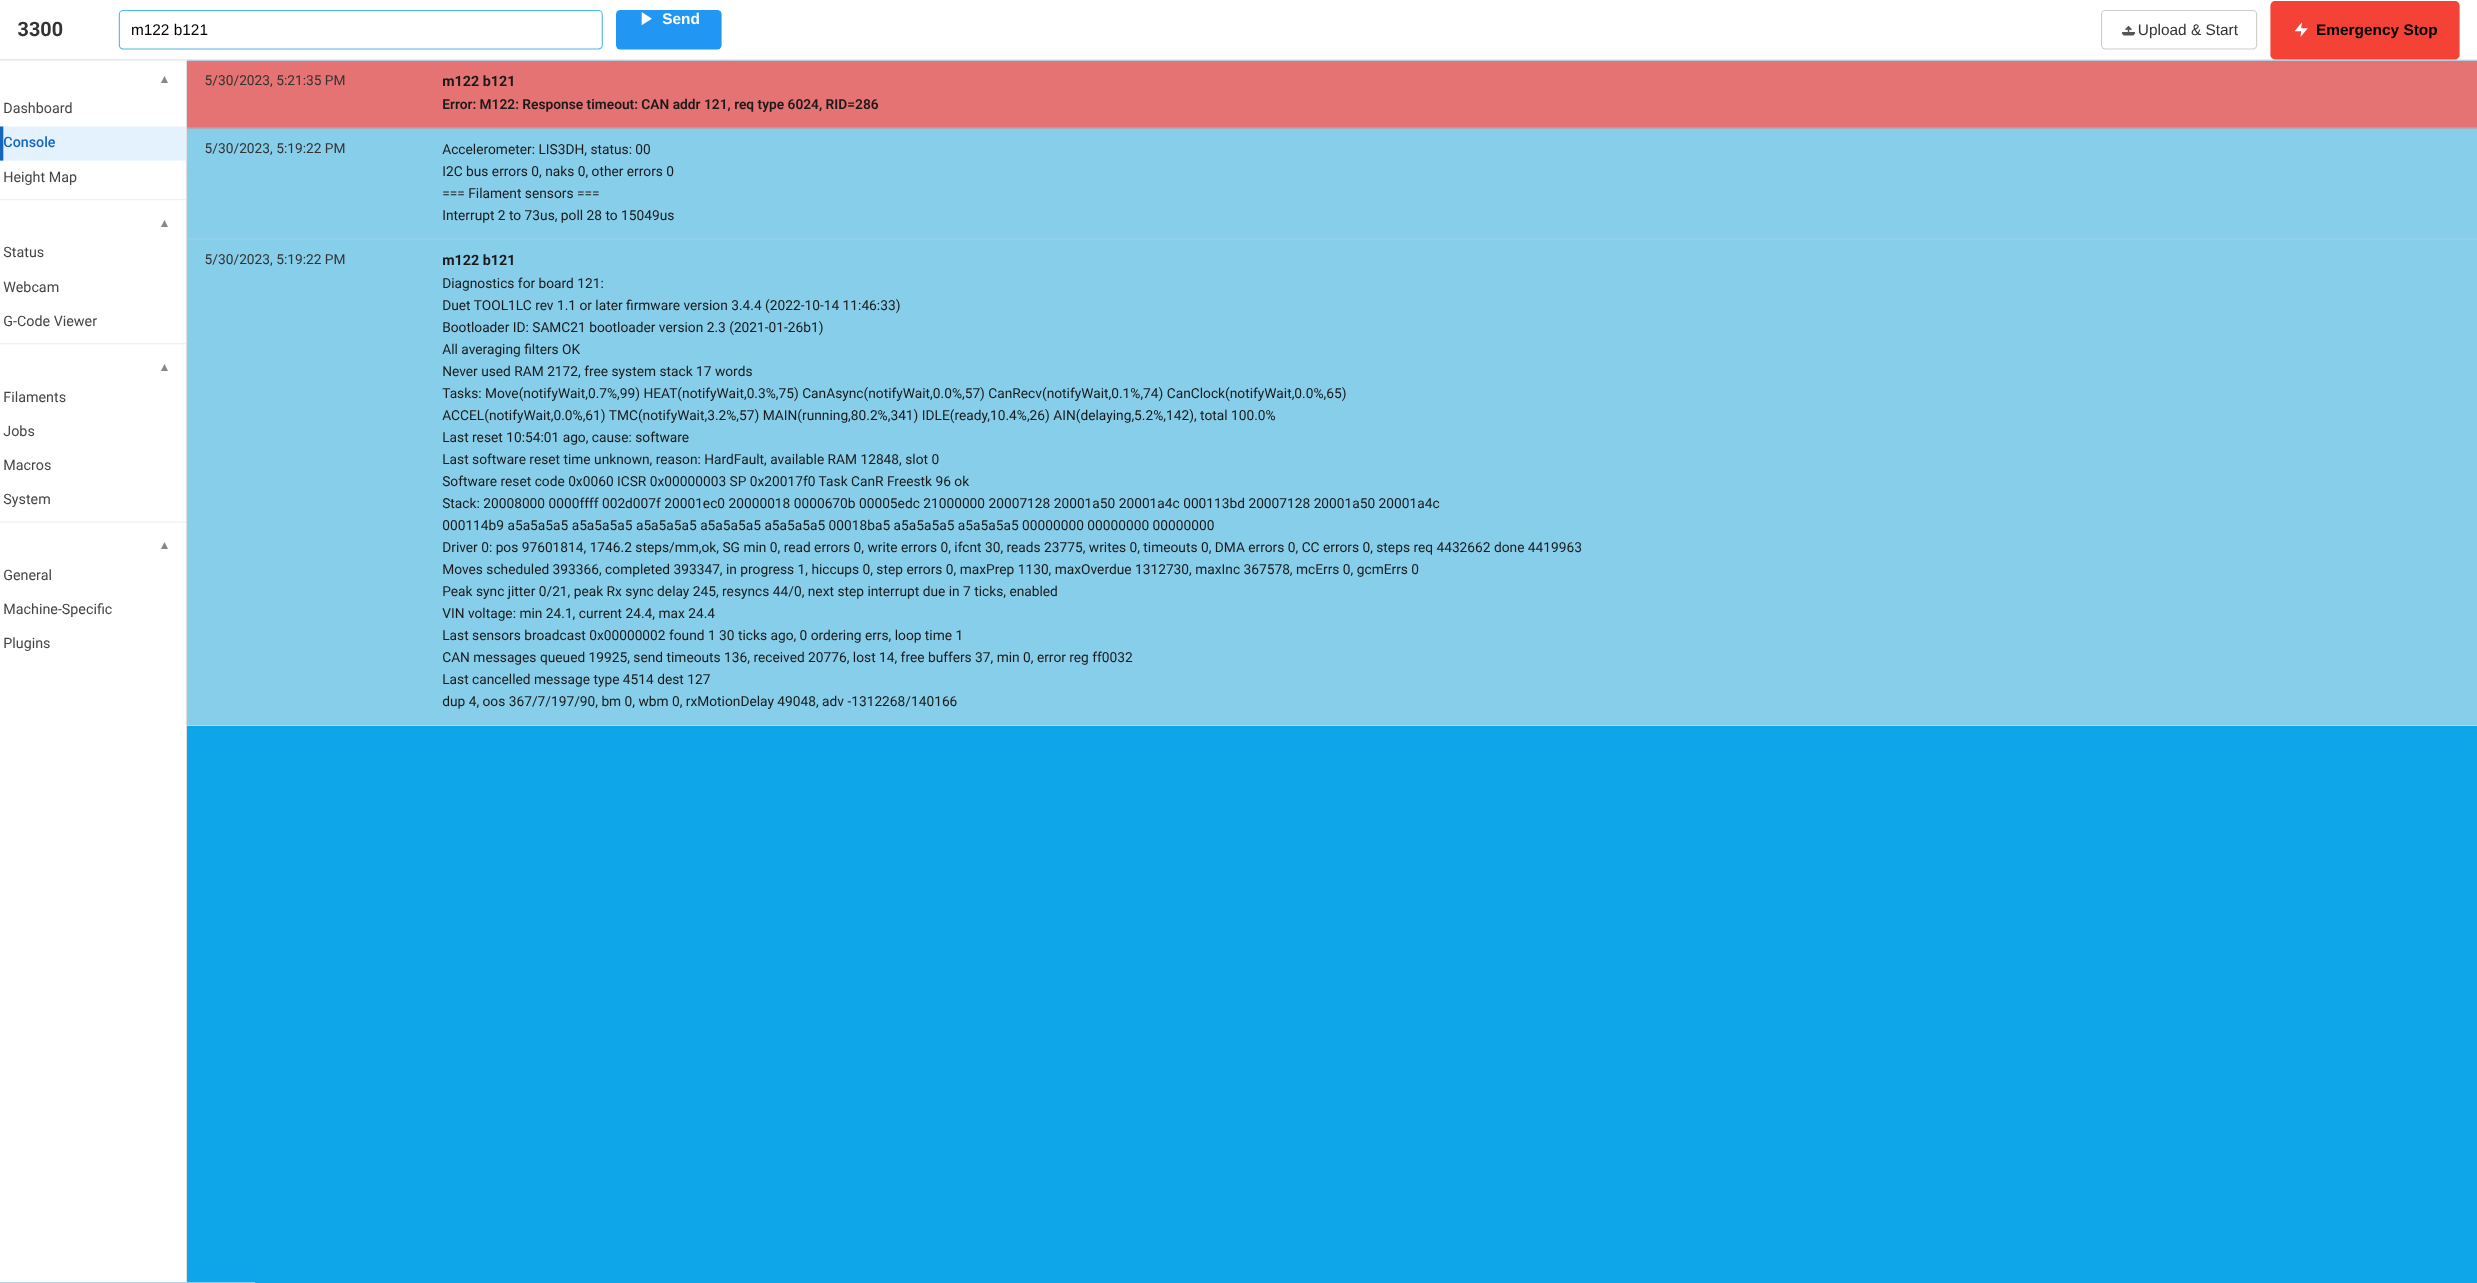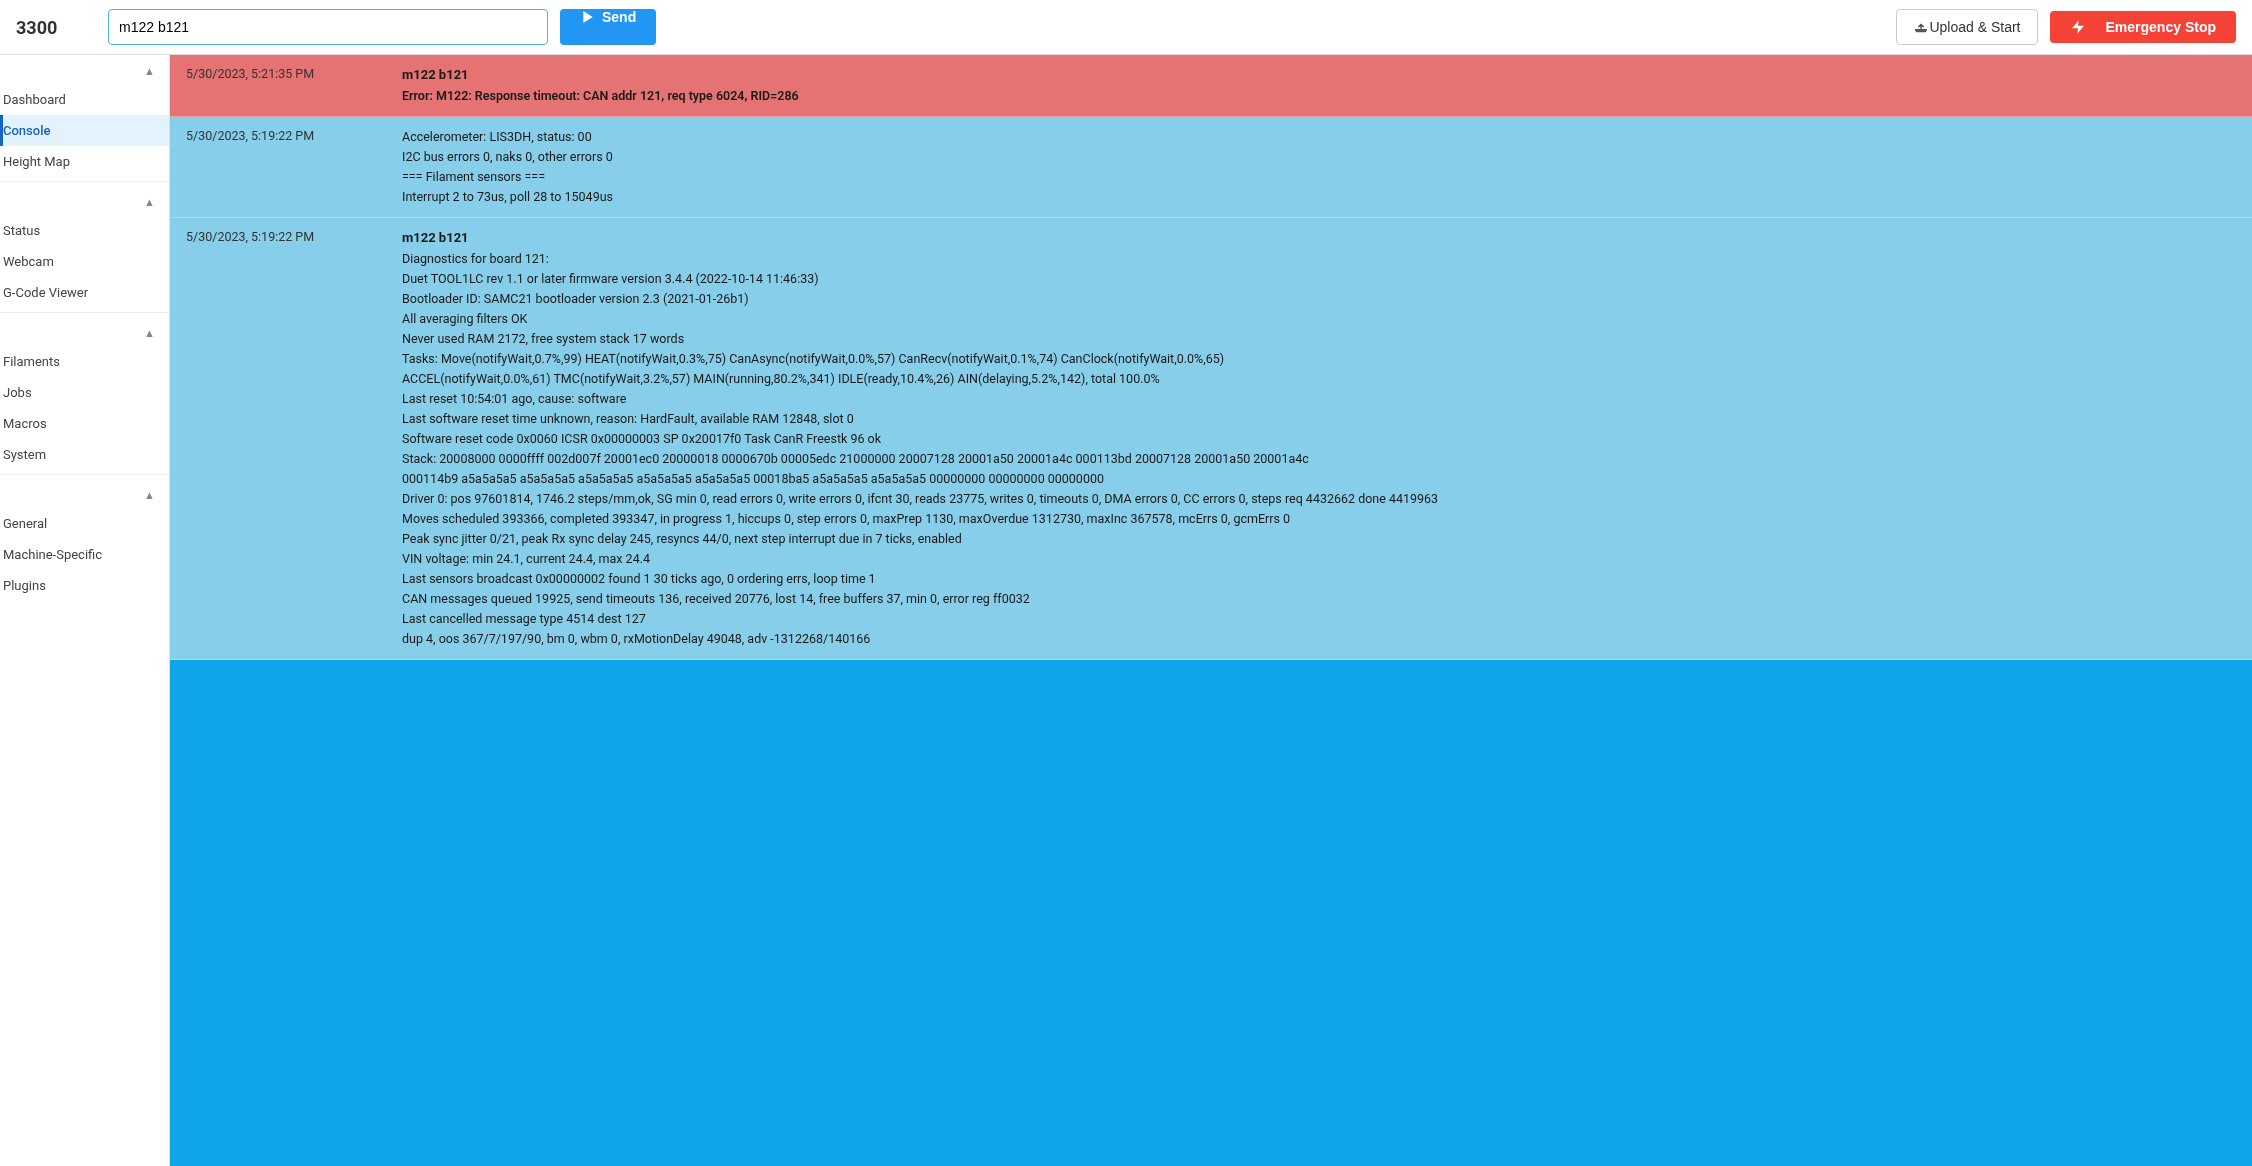--- a/index.html
+++ b/index.html
@@ -23,23 +23,23 @@
       padding: 0 20px; height: 36px; cursor: pointer; font-size: 14px; font-weight: 600;
       display: flex; align-items: flex-start; gap: 6px;
     }
     .header-spacer { flex: 1; }
     .upload-button {
       background: #fff; border: 1.5px solid #ccc; border-radius: 4px;
       padding: 0 16px; height: 36px; cursor: pointer; font-size: 14px;
       display: flex; align-items: center; gap: 0; color: #333;
     }
     .emergency-button {
-      background: #f44336; color: #ffffff; border: none; border-radius: 4px;
-      padding: 0 20px; height: 32px; cursor: pointer; font-size: 14px; font-weight: 600;
-      display: flex; align-items: center; gap: 20px;
+      background: #f44336; color: #000000; border: none; border-radius: 4px;
+      padding: 0 20px; height: 53px; cursor: pointer; font-size: 14px; font-weight: 600;
+      display: flex; align-items: center; gap: 6px;
     }
 
     
     .main {
       display: flex; flex: 1; overflow: hidden;
     }
 
     
     .sidebar {
       width: 170px; background: #fff; border-right: 1px solid #e0e0e0;

